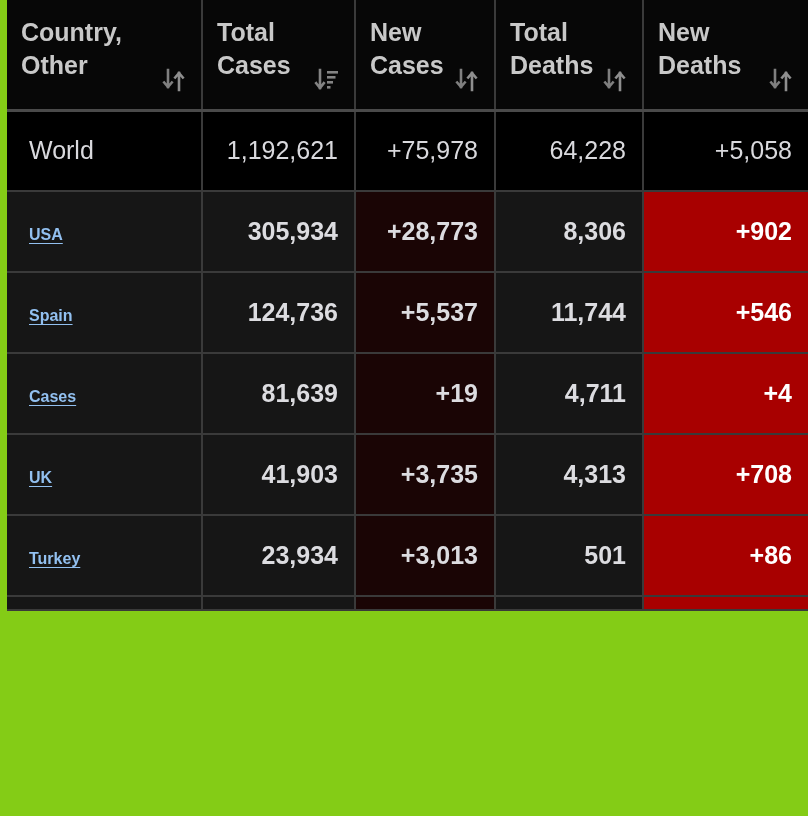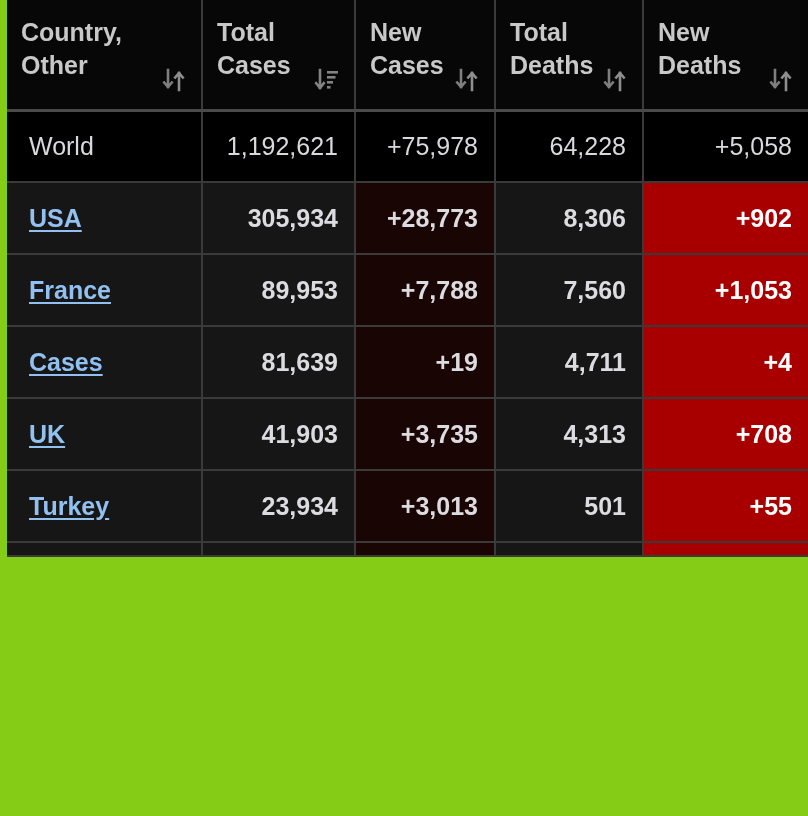--- a/index.html
+++ b/index.html
@@ -72,21 +72,21 @@
     opacity: .92;
   }
   .sort-icon svg { display: block; }
 
   
   tbody td {
     font-size: 25px;
     text-align: right;
     vertical-align: middle;
     padding: 8px 16px;
-    height: 72px;
+    height: 81px;
     border-right: 2px solid #3a3a3a;
     border-bottom: 2px solid #3a3a3a;
     color: #dcdce0;
     font-weight: bold;
     white-space: nowrap;
     overflow: hidden;
   }
   tbody td:last-child { border-right: none; }
 
   tbody td.col-country {
@@ -105,21 +105,21 @@
     background: #000000;
     font-weight: normal;
     color: #d9d9dd;
   }
 
   a.country-link {
     color: #92c0f0;
     text-decoration: underline;
     text-underline-offset: 3px;
     font-weight: bold;
-    font-size: 25px;
+    font-size: 16px;
   }
   span.country-plain {
     color: #d9d9dd;
     font-weight: normal;
     font-size: 25px;
   }
 
   
   tr.row-partial td { height: 14px; padding: 0 16px; }
 </style>
@@ -211,46 +211,46 @@
           <td class="cell-new-deaths">+5,058</td>
         </tr>
         <tr class="row-data">
           <td class="col-country cell-country"><a class="country-link" href="#">USA</a></td>
           <td class="cell-total-cases">305,934</td>
           <td class="cell-new-cases">+28,773</td>
           <td class="cell-total-deaths">8,306</td>
           <td class="cell-new-deaths">+902</td>
         </tr>
         <tr class="row-data">
-          <td class="col-country cell-country"><a class="country-link" href="#">France</a></td>
-          <td class="cell-total-cases">89,953</td>
-          <td class="cell-new-cases">+7,788</td>
-          <td class="cell-total-deaths">7,560</td>
-          <td class="cell-new-deaths">+1,053</td>
+          <td class="col-country cell-country"><a class="country-link" href="#">Spain</a></td>
+          <td class="cell-total-cases">124,736</td>
+          <td class="cell-new-cases">+5,537</td>
+          <td class="cell-total-deaths">11,744</td>
+          <td class="cell-new-deaths">+546</td>
         </tr>
         <tr class="row-data">
           <td class="col-country cell-country"><a class="country-link" href="#">Cases</a></td>
           <td class="cell-total-cases">81,639</td>
           <td class="cell-new-cases">+19</td>
           <td class="cell-total-deaths">4,711</td>
           <td class="cell-new-deaths">+4</td>
         </tr>
         <tr class="row-data">
           <td class="col-country cell-country"><a class="country-link" href="#">UK</a></td>
           <td class="cell-total-cases">41,903</td>
           <td class="cell-new-cases">+3,735</td>
           <td class="cell-total-deaths">4,313</td>
           <td class="cell-new-deaths">+708</td>
         </tr>
         <tr class="row-data">
           <td class="col-country cell-country"><a class="country-link" href="#">Turkey</a></td>
           <td class="cell-total-cases">23,934</td>
           <td class="cell-new-cases">+3,013</td>
           <td class="cell-total-deaths">501</td>
-          <td class="cell-new-deaths">+55</td>
+          <td class="cell-new-deaths">+86</td>
         </tr>
         <tr class="row-data row-partial">
           <td class="col-country cell-country"></td>
           <td class="cell-total-cases"></td>
           <td class="cell-new-cases"></td>
           <td class="cell-total-deaths"></td>
           <td class="cell-new-deaths"></td>
         </tr>
       </tbody>
   </table>

